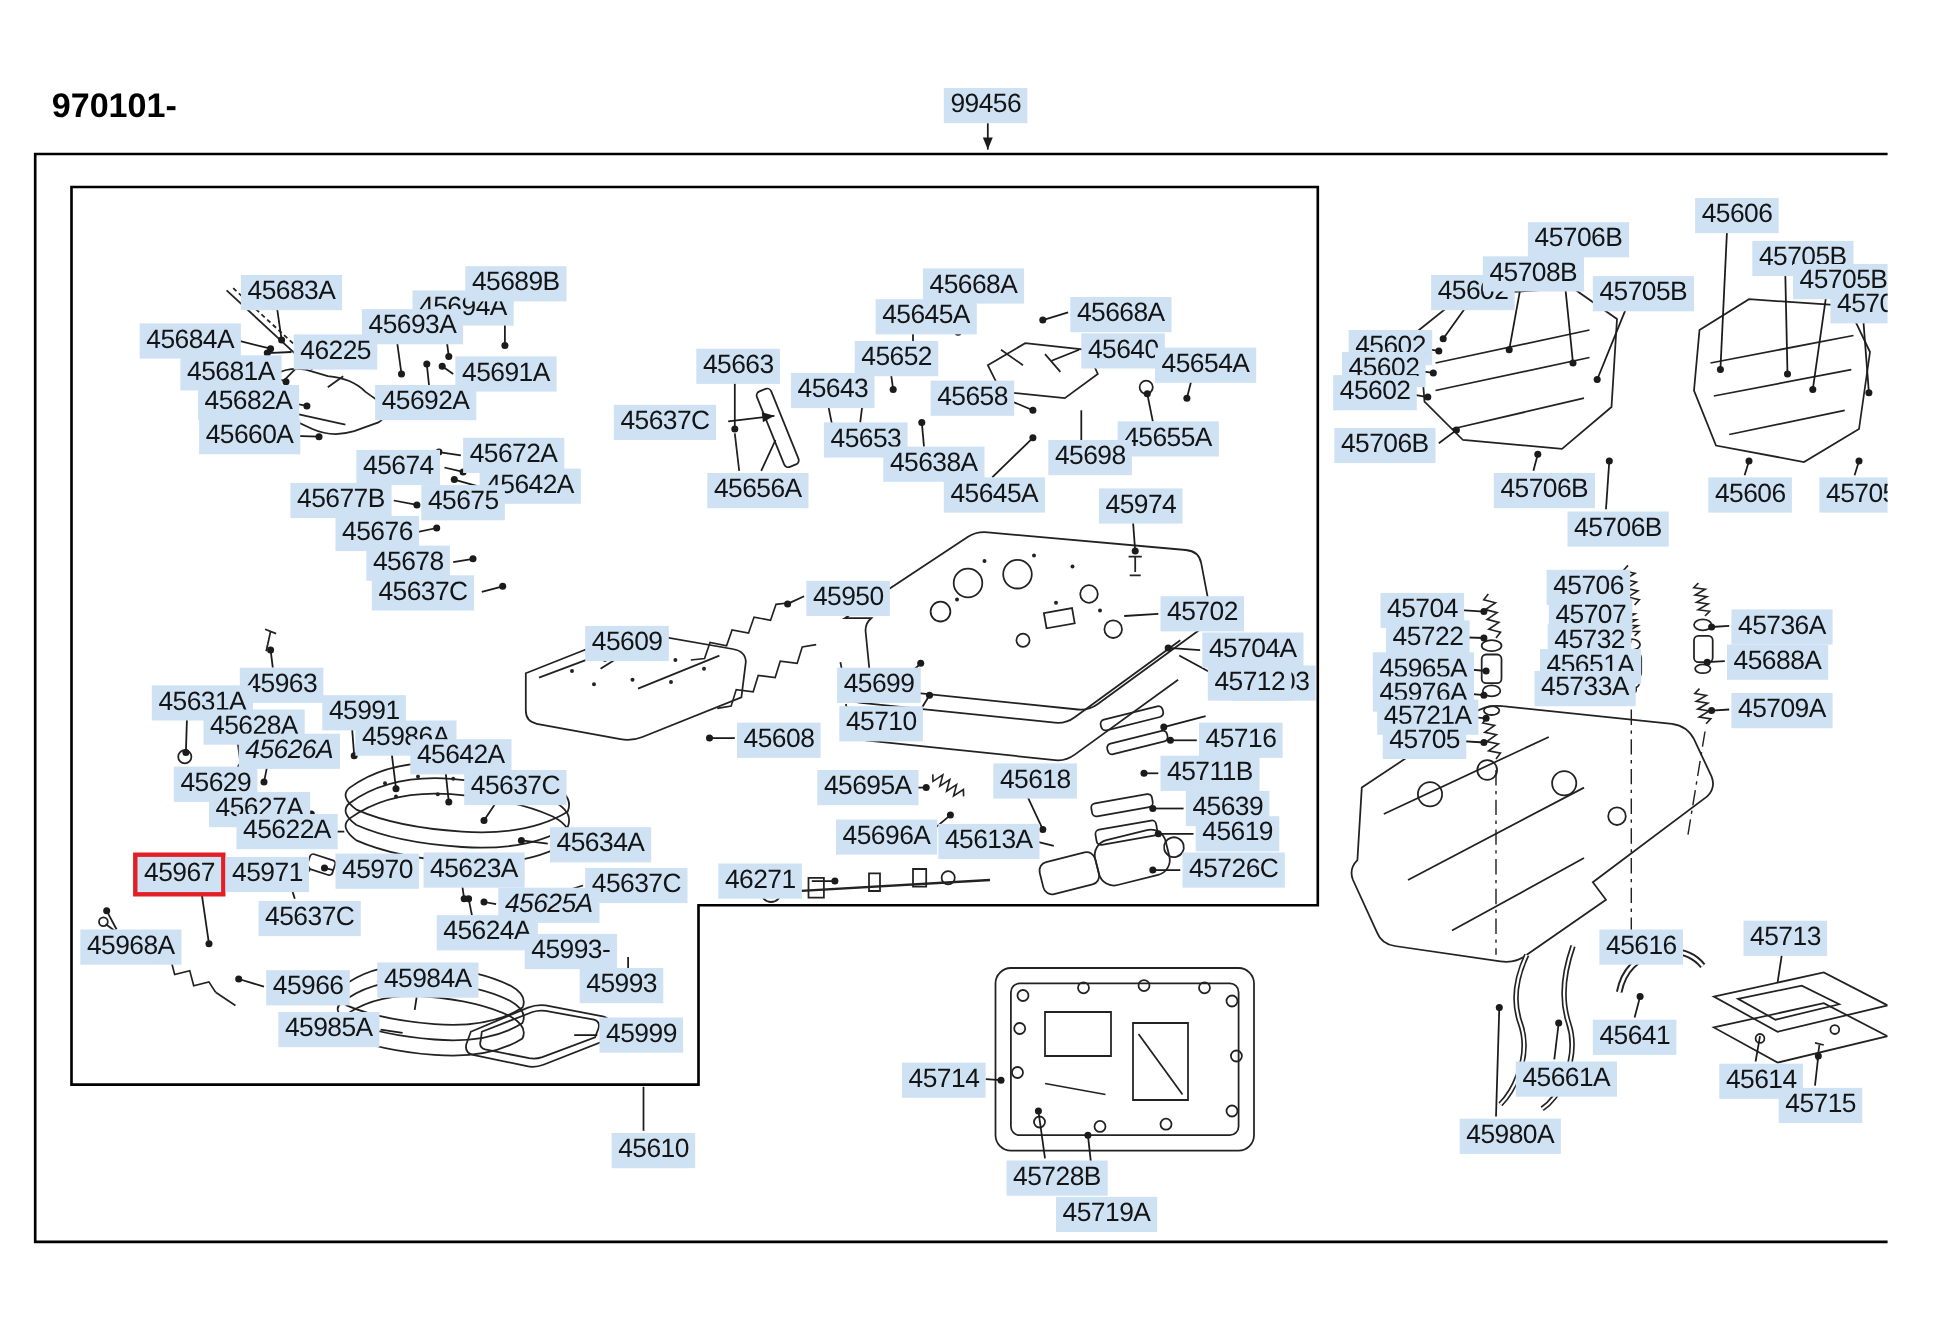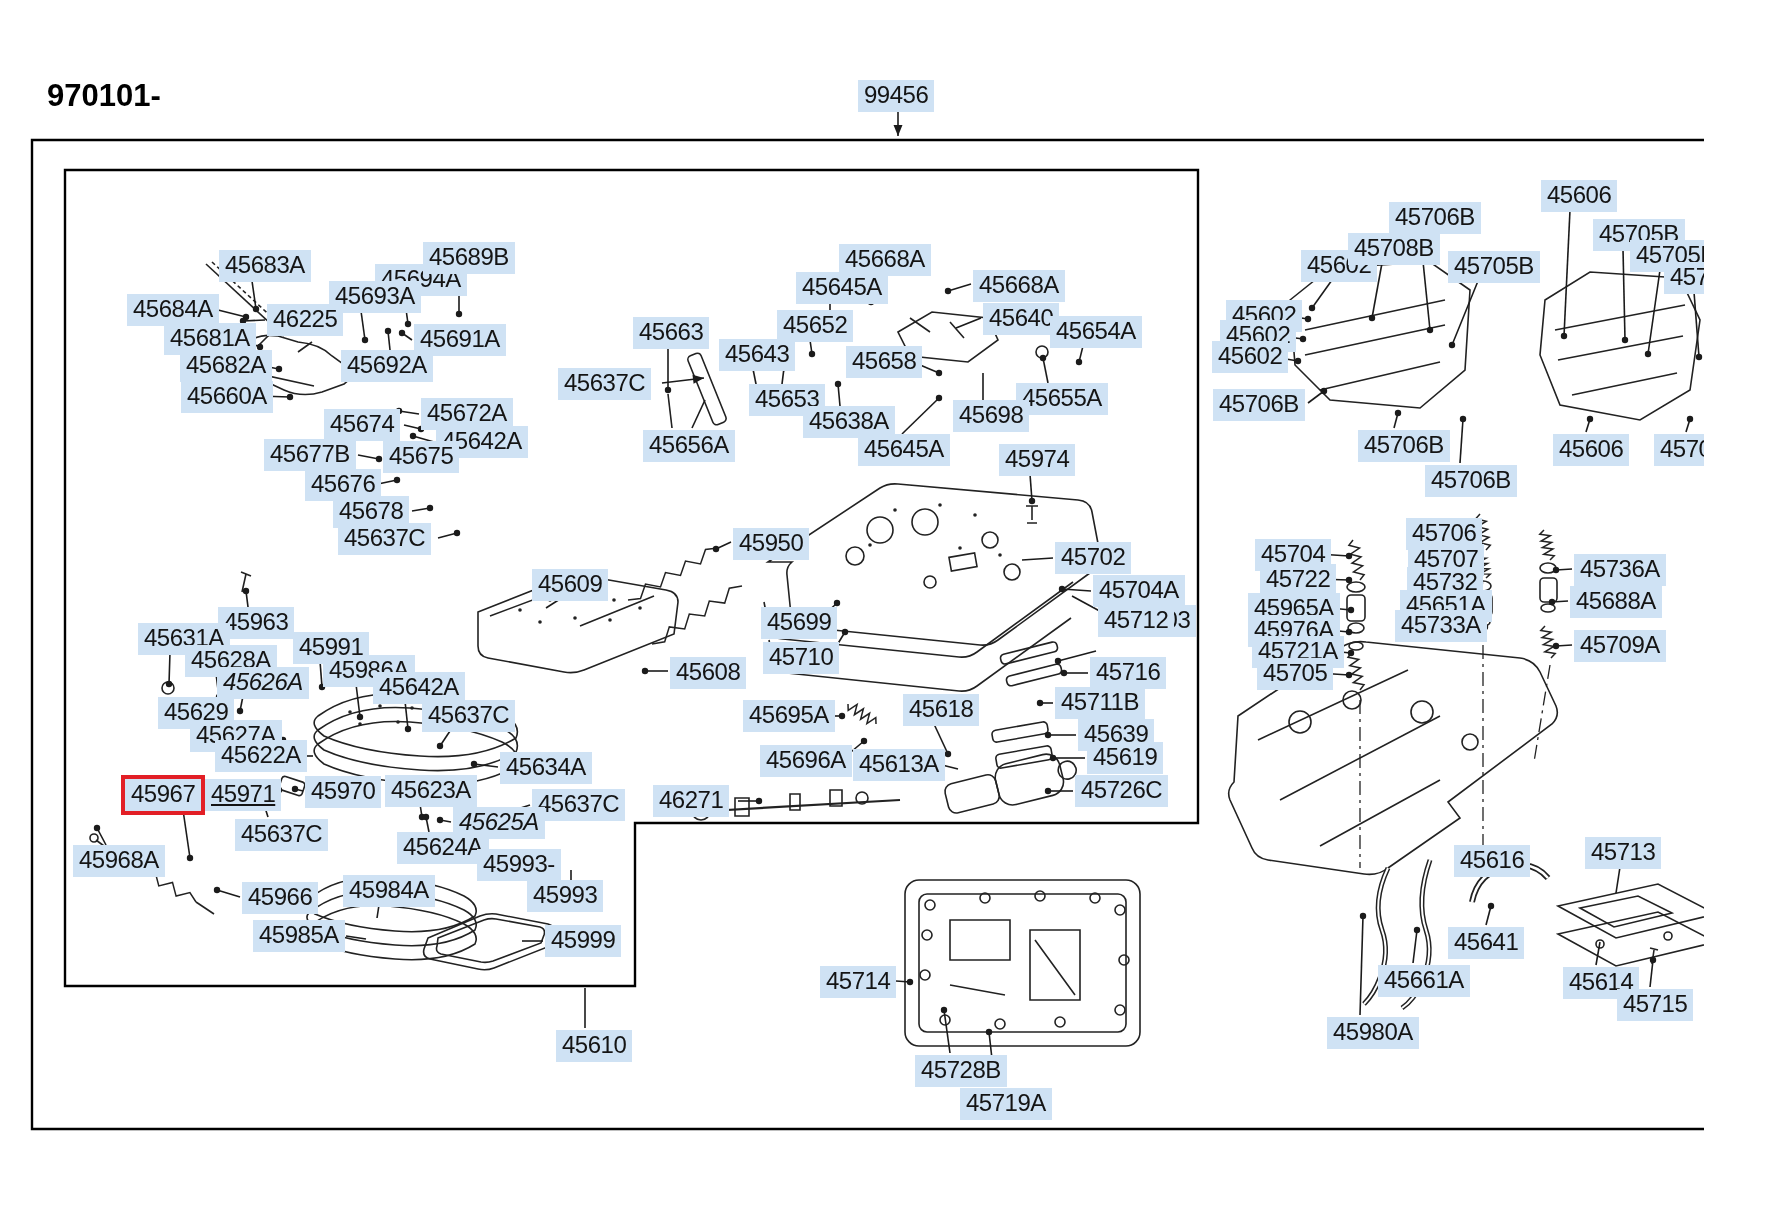--- a/index.html
+++ b/index.html
@@ -1,17 +1,17 @@
 <!DOCTYPE html>
 <html><head>
 <meta charset="utf-8">
 <style>
   html,body{margin:0;padding:0;background:#fff;}
   .page{position:relative;width:1704px;height:1212px;background:#fff;overflow:hidden;
-        font-family:"Liberation Sans",sans-serif;}
+        font-family:"Liberation Sans",sans-serif;padding-left:12px;}
   #art{position:absolute;left:0;top:0;}
   .title{position:absolute;left:47px;top:78px;font-size:31px;font-weight:bold;
          letter-spacing:0px;color:#000;}
   .lbl{position:absolute;background:#cfe2f4;color:#141414;font-size:24px;line-height:1.12;
        padding:2px 6px 3px 6px;white-space:nowrap;letter-spacing:-0.5px;}
   .lbl.hl{box-shadow:0 0 0 4px #e21f26;}
   svg path,svg rect,svg circle,svg ellipse,svg line,svg polyline{vector-effect:non-scaling-stroke;}
 </style>
 </head>
 <body>
@@ -501,21 +501,21 @@
       <div class="lbl" style="left: 158px; top: 697px;">45629</div>
       <div class="lbl" style="left: 422px; top: 700px;">45637C</div>
       <div class="lbl" style="left: 190px; top: 720px;">45627A</div>
       <div class="lbl" style="left: 215px; top: 740px;">45622A</div>
       <div class="lbl" style="left: 500px; top: 752px;">45634A</div>
       <div class="lbl" style="left: 532px; top: 789px;">45637C</div>
       <div class="lbl" style="left: 385px; top: 775px;">45623A</div>
       <div class="lbl" style="left: 453px; top: 807px; font-style: italic;">45625A</div>
       <div class="lbl" style="left: 397px; top: 832px;">45624A</div>
       <div class="lbl hl" style="left: 125px; top: 779px;">45967</div>
-      <div class="lbl" style="left: 205px; top: 779px; text-decoration: underline;">45971</div>
+      <div class="lbl" style="left: 205px; top: 779px;">45971</div>
       <div class="lbl" style="left: 305px; top: 776px;">45970</div>
       <div class="lbl" style="left: 235px; top: 819px;">45637C</div>
       <div class="lbl" style="left: 73px; top: 845px;">45968A</div>
       <div class="lbl" style="left: 242px; top: 882px;">45966</div>
       <div class="lbl" style="left: 343px; top: 875px;">45984A</div>
       <div class="lbl" style="left: 253px; top: 920px;">45985A</div>
       <div class="lbl" style="left: 477px; top: 849px;">45993-</div>
       <div class="lbl" style="left: 527px; top: 880px;">45993</div>
       <div class="lbl" style="left: 545px; top: 925px;">45999</div>
       <div class="lbl" style="left: 556px; top: 1030px;">45610</div>

